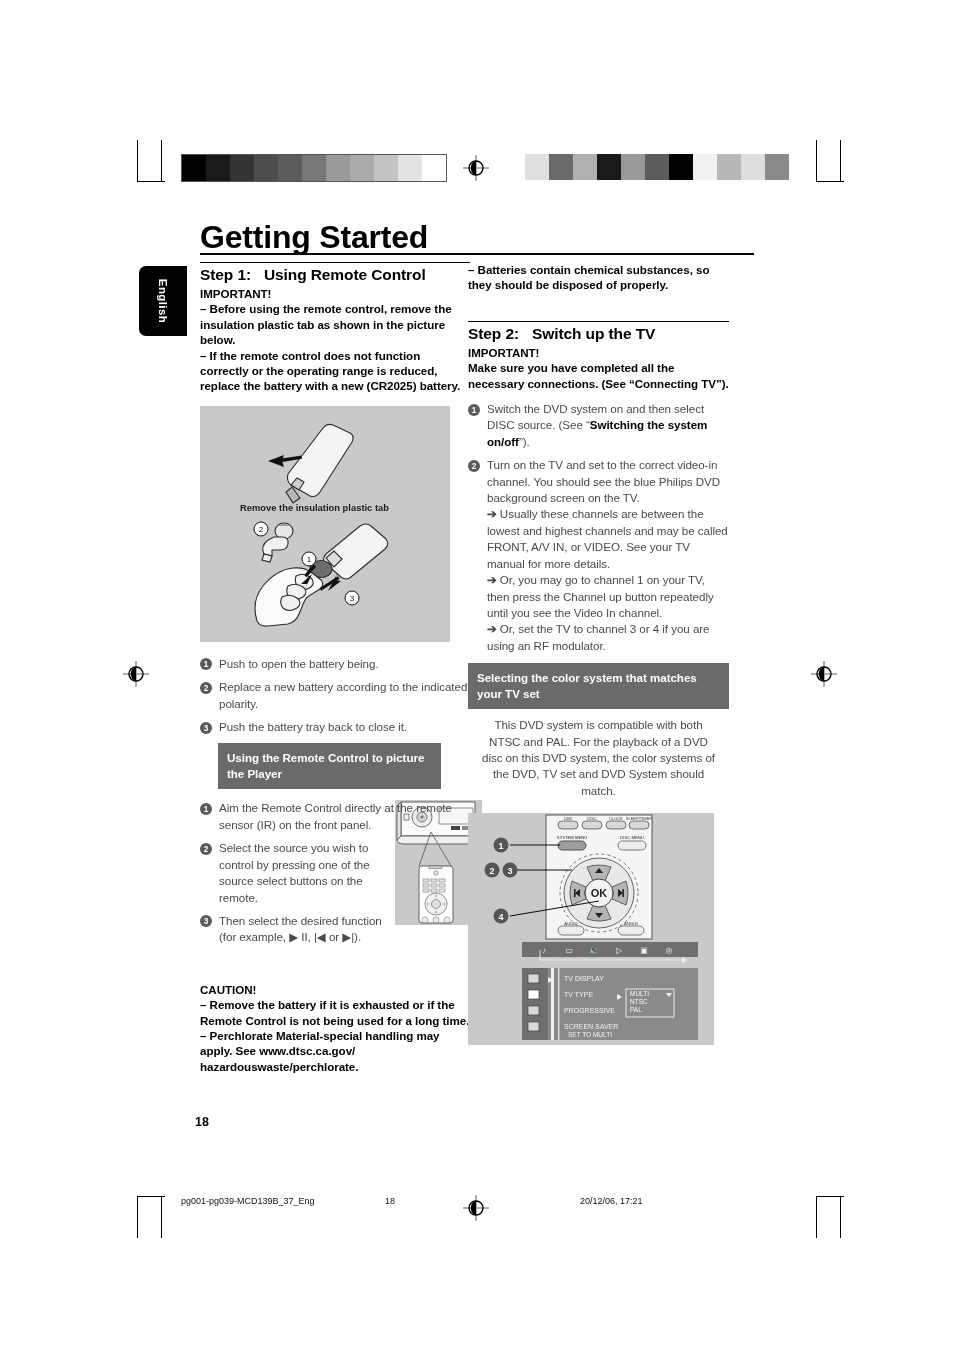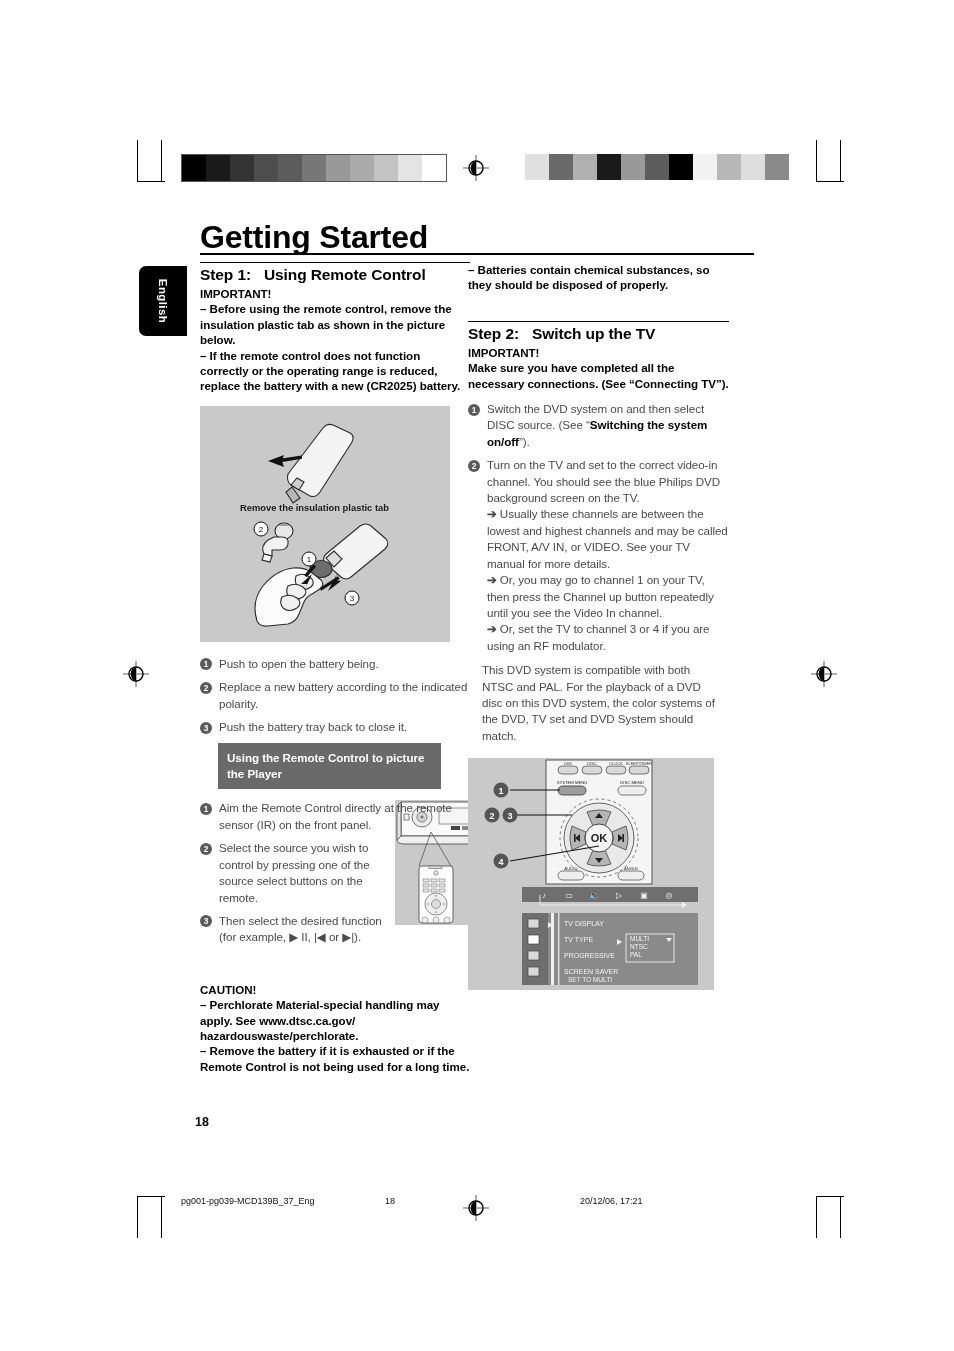--- a/index.html
+++ b/index.html
@@ -87,20 +87,21 @@
     line-height: 15.4px;
     margin: 0;
     letter-spacing: -0.05px;
   }
   p.n {
     font-size: 11.6px;
     line-height: 16.4px;
     margin: 14px;
     color: #4a4a4a;
     letter-spacing: -0.05px;
+    text-align: center;
   }
 
   
   .numlist { margin: 0; padding: 0; list-style: none; }
   .numlist li {
     position: relative;
     padding-left: 19px;
     font-size: 11.6px;
     line-height: 16.4px;
     color: #4a4a4a;
@@ -408,22 +409,22 @@
         </li>
         <li style="width:178px;">
           <span class="bullet">3</span>
           <span>Then select the desired function (for example, ▶ II, |◀ or ▶|).</span>
         </li>
       </ul>
     </div>
 
     <div style="margin-top:36px;">
       <p class="b">CAUTION!</p>
+      <p class="b">–  Remove the battery if it is exhausted or if the Remote Control is not being used for a long time.</p>
       <p class="b">–  Perchlorate Material-special handling may apply. See www.dtsc.ca.gov/ hazardouswaste/perchlorate.</p>
-      <p class="b">–  Remove the battery if it is exhausted or if the Remote Control is not being used for a long time.</p>
     </div>
   </div>
 
   <div class="col-right">
 
     <p class="b">–  Batteries contain chemical substances, so they should be disposed of properly.</p>
 
     <div class="step-rule" style="margin-top:28px;"></div>
     <h2 class="step">
       <span>Step 2:</span><span class="gap"></span><span>Switch up the TV</span>
@@ -438,20 +439,21 @@
       </li>
       <li>
         <span class="bullet">2</span>
         <span>Turn on the TV and set to the correct video-in channel. You should see the blue Philips DVD background screen on the TV.</span>
         <span class="arrow-line"><span class="arrow">➔</span> <span>Usually these channels are between the lowest and highest channels and may be called FRONT, A/V IN, or VIDEO. See your TV manual for more details.</span></span>
         <span class="arrow-line"><span class="arrow">➔</span> <span>Or, you may go to channel 1 on your TV, then press the Channel up button repeatedly until you see the Video In channel.</span></span>
         <span class="arrow-line"><span class="arrow">➔</span> <span>Or, set the TV to channel 3 or 4 if you are using an RF modulator.</span></span>
       </li>
     </ul>
 
+    <div class="gray-head" style="margin-top:9px;">Selecting the color system that matches your TV set</div>
     <p class="n" style="margin-top:8px;">This DVD system is compatible with both NTSC and PAL. For the playback of a DVD disc on this DVD system, the color systems of the DVD, TV set and DVD System should match.</p>
 
     <div class="illus" style="width:246px;height:232px;margin-top:10px;">
       <svg width="246" height="232" viewBox="0 0 246 232">
 
         <rect x="78" y="2" width="106" height="124" fill="#f5f5f5" stroke="#555" stroke-width="1"></rect>
 
         <g fill="#d9d9d9" stroke="#555" stroke-width="0.8">
           <rect x="90" y="8" width="20" height="8" rx="4"></rect>
           <rect x="114" y="8" width="20" height="8" rx="4"></rect>

